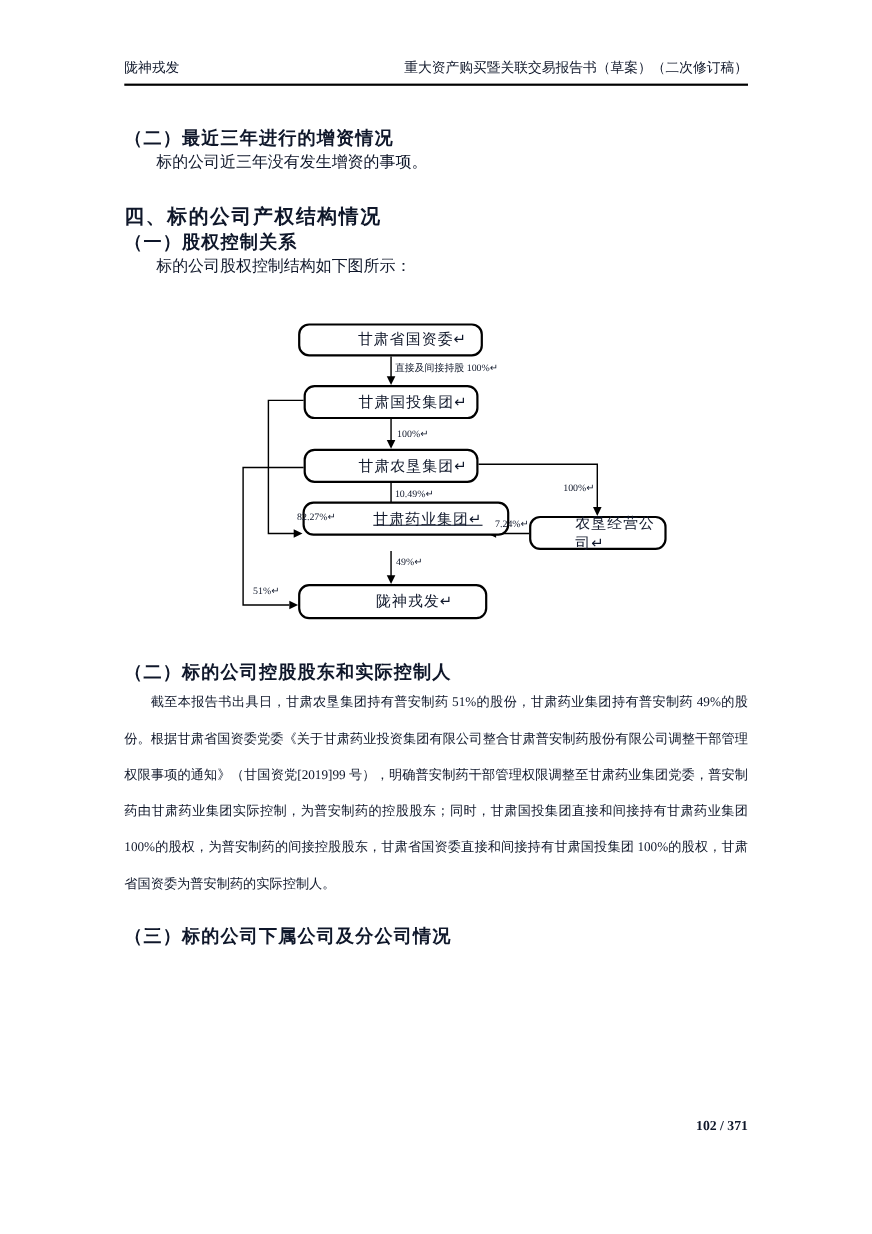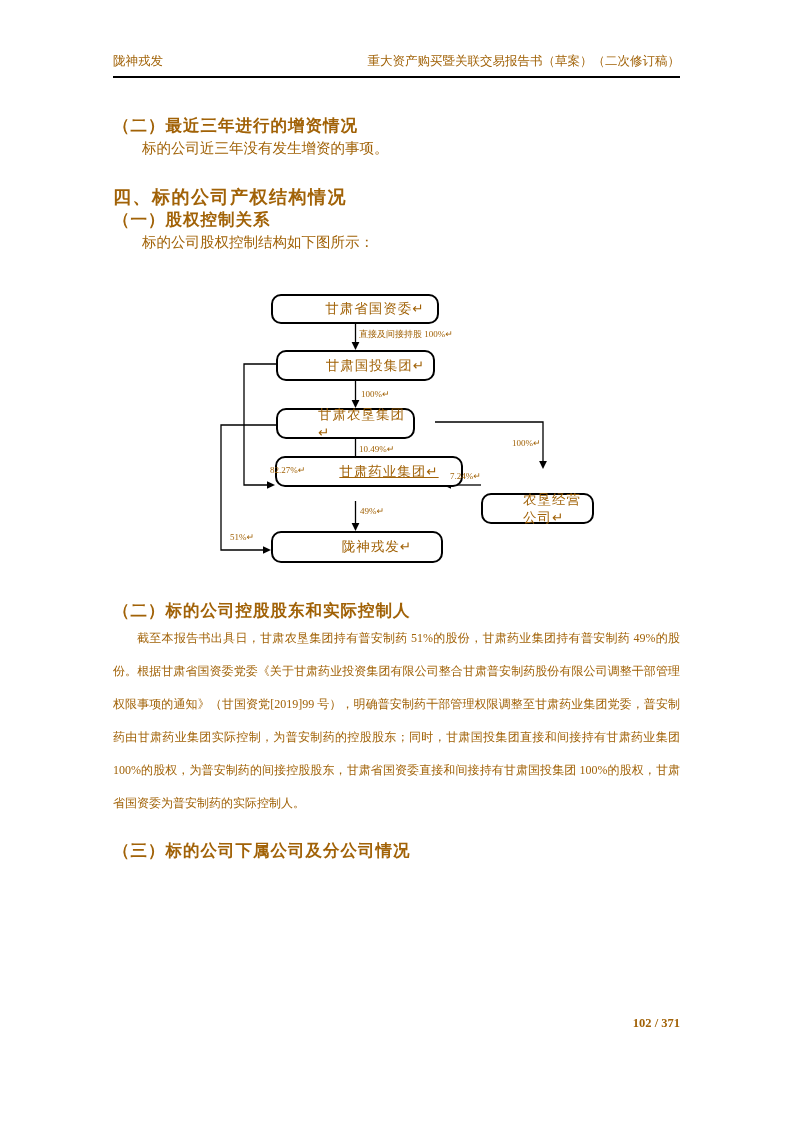--- a/index.html
+++ b/index.html
@@ -1,21 +1,21 @@
 <!DOCTYPE html>
 <html><head>
 <meta charset="utf-8">
 <style>
   html,body{margin:0;padding:0;background:#fff;}
   .page{
     position:relative;
     width:793px;height:1122px;
     margin:0 auto;
     background:#fff;
-    color:#a16207;
+    color:#0f172a;
     box-sizing:border-box;
     padding:0 113px;
     font-family:"Liberation Serif", serif;
     overflow:hidden;
   }
   .header{
     display:flex;justify-content:space-between;align-items:flex-end;
     padding-top:53px;padding-bottom:6px;
     border-bottom:2px solid #000;
     font-size:12.5px;
@@ -124,30 +124,30 @@
         <polygon points="150,258.2 150,265.8 158,262"></polygon>
       </g>
     </svg>
 
     <div class="node" style="left:158px;top:6px;width:168px;height:30px;">
       <span>甘肃省国资委↵</span>
     </div>
     <div class="node" style="left:163px;top:62px;width:159px;height:31px;">
       <span>甘肃国投集团↵</span>
     </div>
-    <div class="node" style="left:163px;top:120px;width:139px;height:31px;">
+    <div class="node" style="left:163px;top:120px;width:159px;height:31px;">
       <span>甘肃农垦集团↵</span>
     </div>
     <div class="node" style="left:162px;top:168px;width:188px;height:31px;text-decoration:underline;">
       <span>甘肃药业集团↵</span>
     </div>
     <div class="node" style="left:158px;top:243px;width:172px;height:32px;">
       <span>陇神戎发↵</span>
     </div>
-    <div class="node" style="left:368px;top:181px;width:113px;height:31px;margin-top:24px;">
+    <div class="node" style="left:368px;top:181px;width:125px;height:31px;">
       <span>农垦经营公司↵</span>
     </div>
 
     <span class="edge-label" style="left:246px;top:40px;">直接及间接持股 100%↵</span>
     <span class="edge-label" style="left:248px;top:101px;">100%↵</span>
     <span class="edge-label" style="left:246px;top:156px;">10.49%↵</span>
     <span class="edge-label" style="left:132px;top:177px;padding-left:25px;">82.27%↵</span>
     <span class="edge-label" style="left:399px;top:150px;">100%↵</span>
     <span class="edge-label" style="left:337px;top:183px;">7.24%↵</span>
     <span class="edge-label" style="left:247px;top:218px;">49%↵</span>

